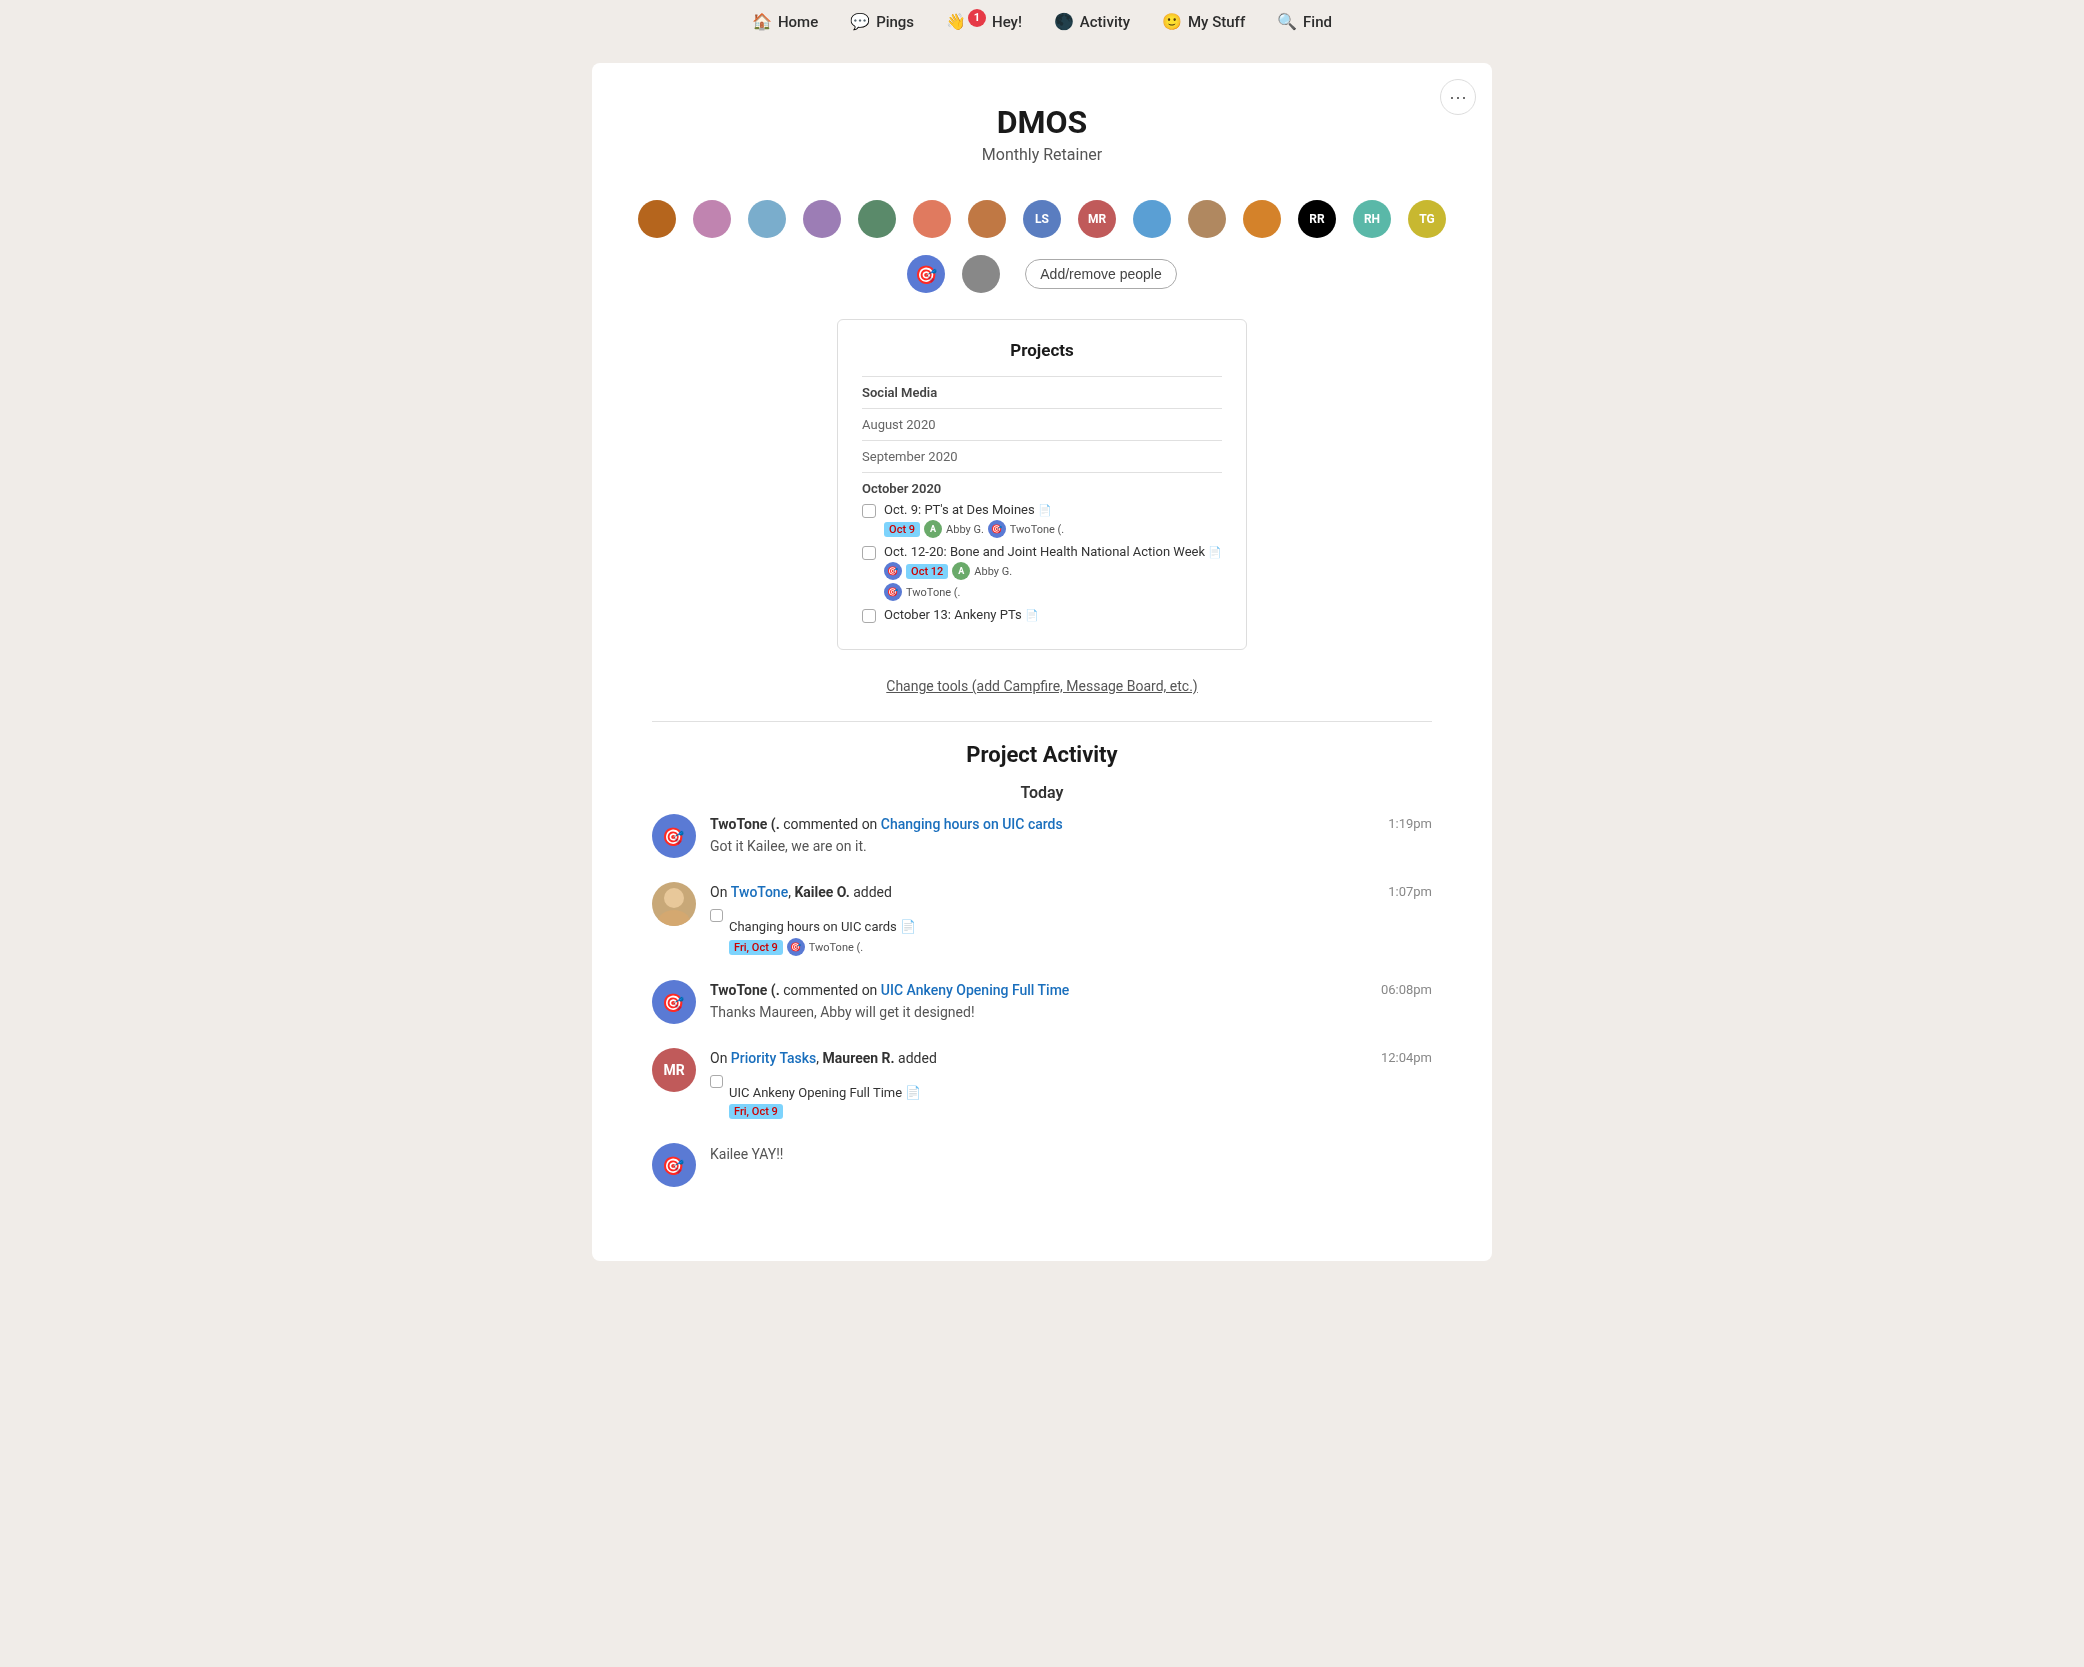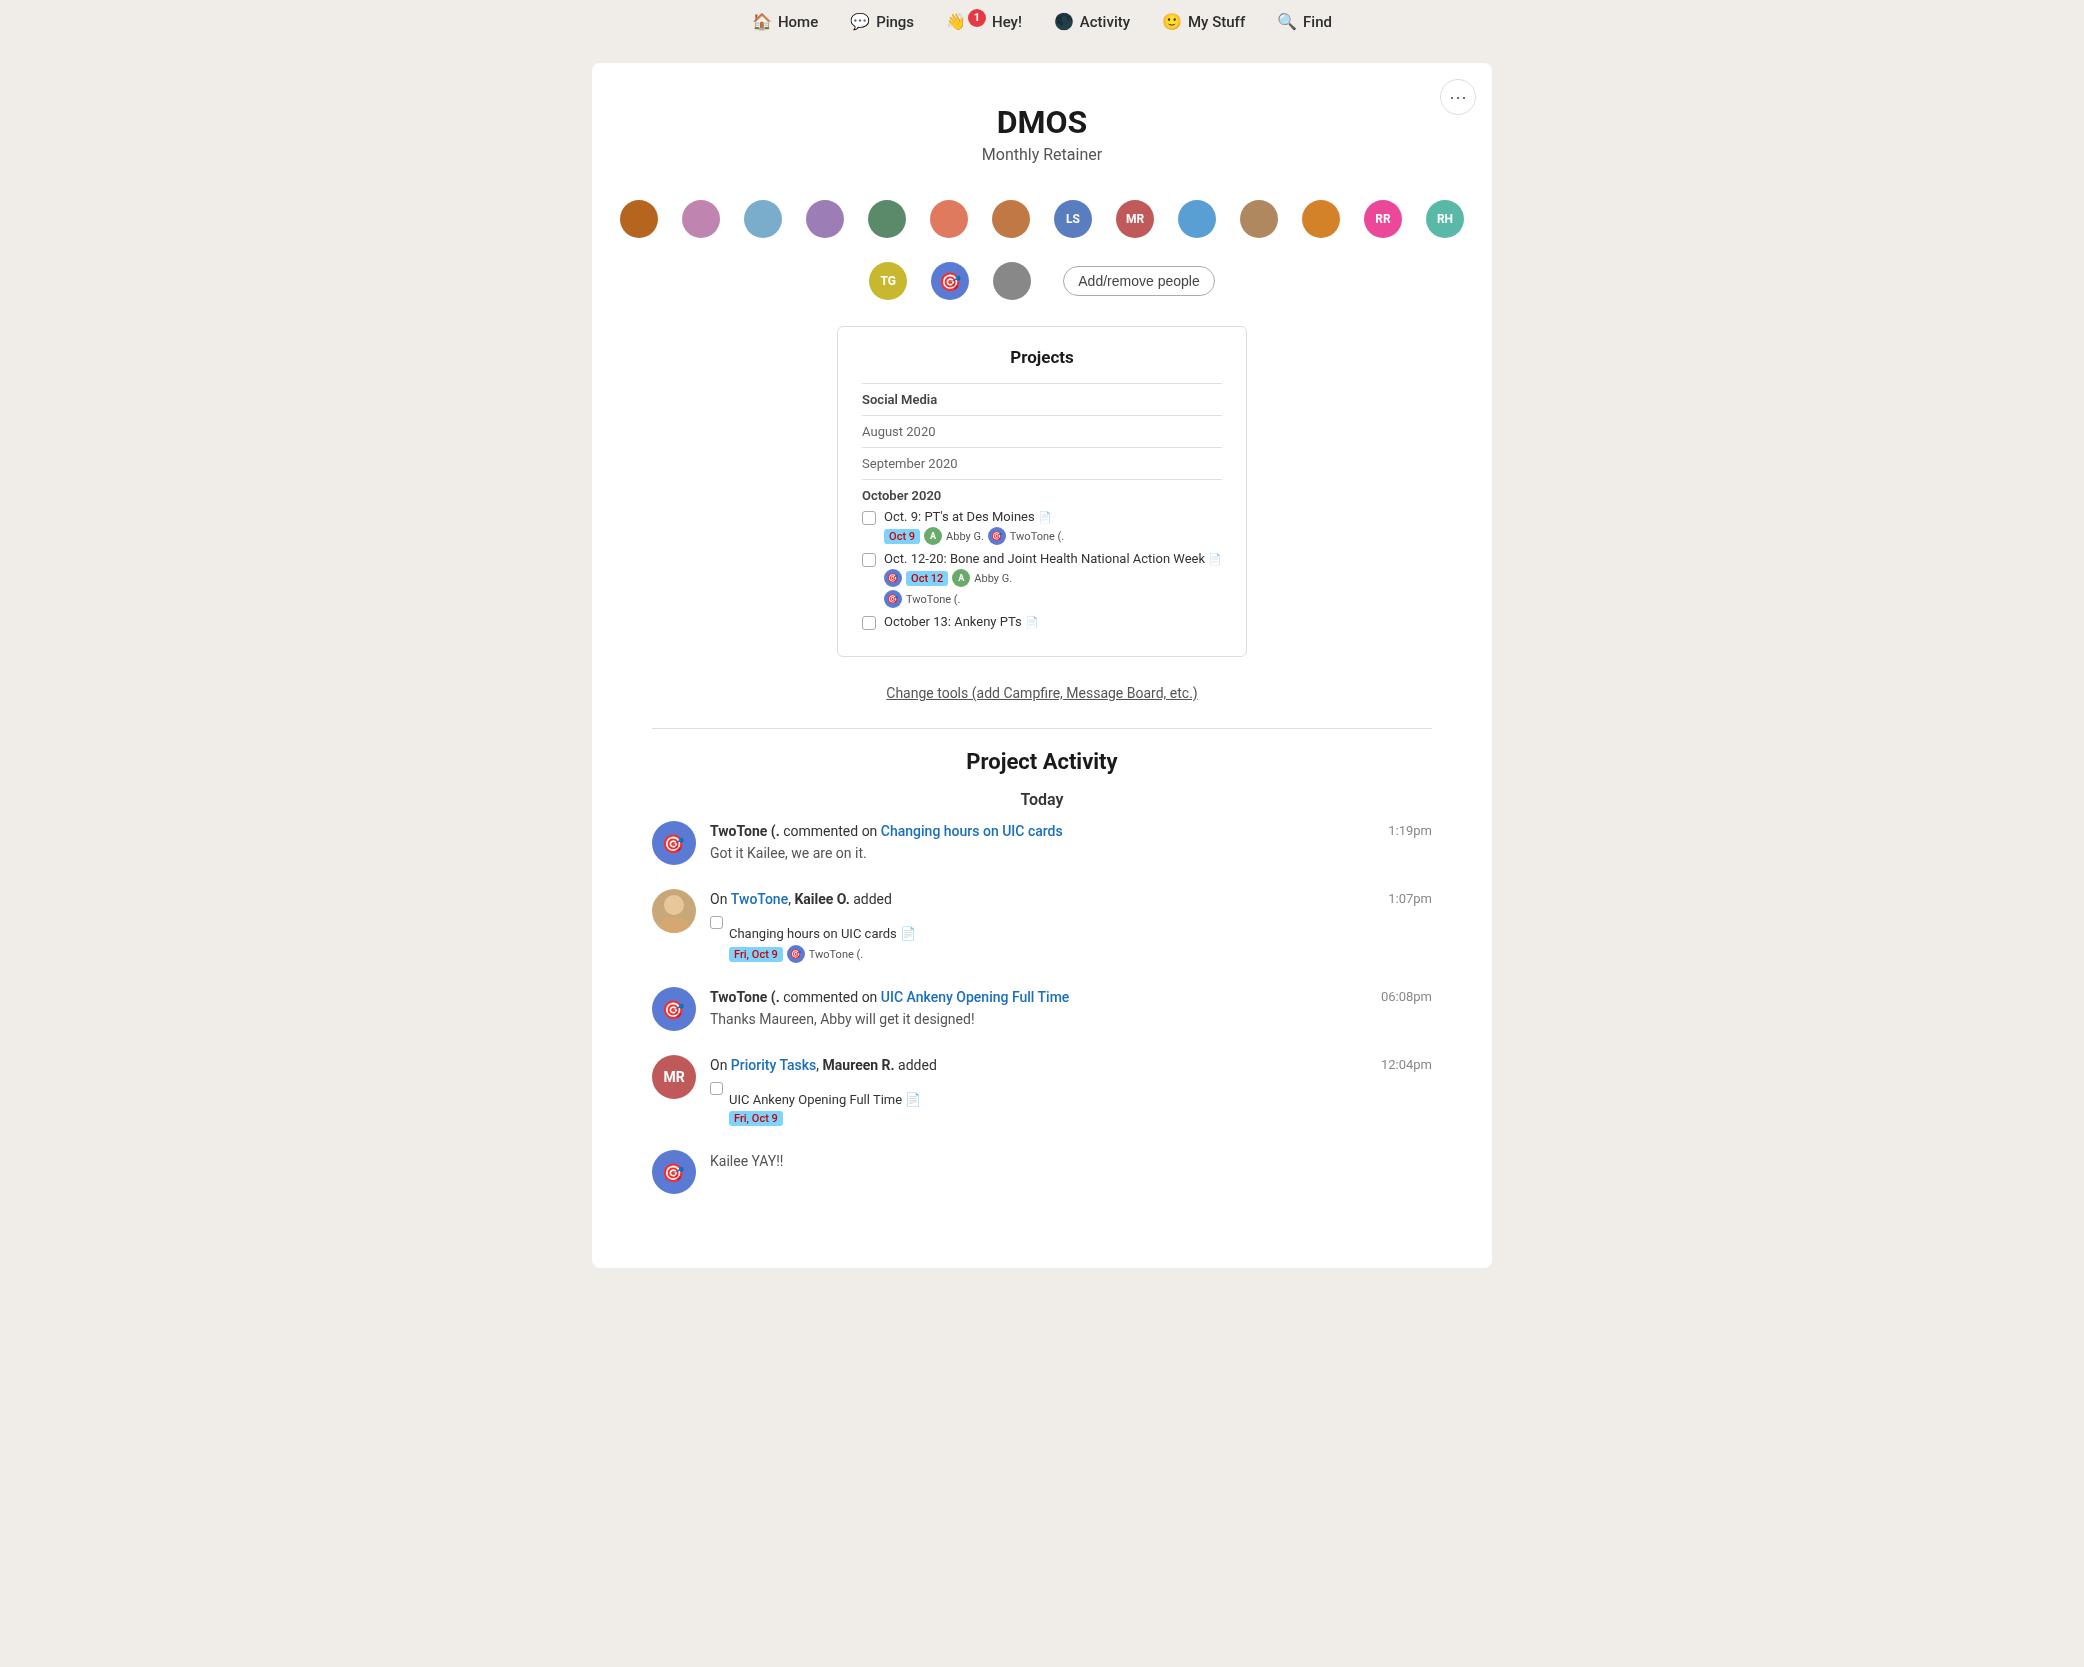--- a/index.html
+++ b/index.html
@@ -89,21 +89,21 @@
       font-size: 16px;
       color: #555;
       margin-top: 4px;
     }
 
     
     .avatars-row {
       display: flex;
       align-items: center;
       justify-content: center;
-      gap: 24px;
+      gap: 17px;
       padding: 16px 20px;
       flex-wrap: wrap;
     }
     .avatar {
       width: 38px;
       height: 38px;
       border-radius: 50%;
       display: flex;
       align-items: center;
       justify-content: center;
@@ -372,21 +372,21 @@
     <div class="avatar" style="background:#5a7dc0; font-size:12px;">LS</div>
 
     <div class="avatar" style="background:#c05a5a; font-size:12px;">MR</div>
 
     <div class="avatar" style="background:#5a9fd4;"></div>
 
     <div class="avatar" style="background:#b08860;"></div>
 
     <div class="avatar" style="background:#d4822a;"></div>
 
-    <div class="avatar" style="background:#ec4899; font-size:12px;">RR</div>
+    <div class="avatar" style="background:#000000; font-size:12px;">RR</div>
 
     <div class="avatar" style="background:#5ab8a8; font-size:12px;">RH</div>
 
     <div class="avatar" style="background:#c8b830; font-size:12px;">TG</div>
 
     <div class="avatar" style="background:#5a7ad4; font-size:18px;">🎯</div>
 
     <div class="avatar" style="background:#888;"></div>
 
     <button class="add-remove-btn">Add/remove people</button>

